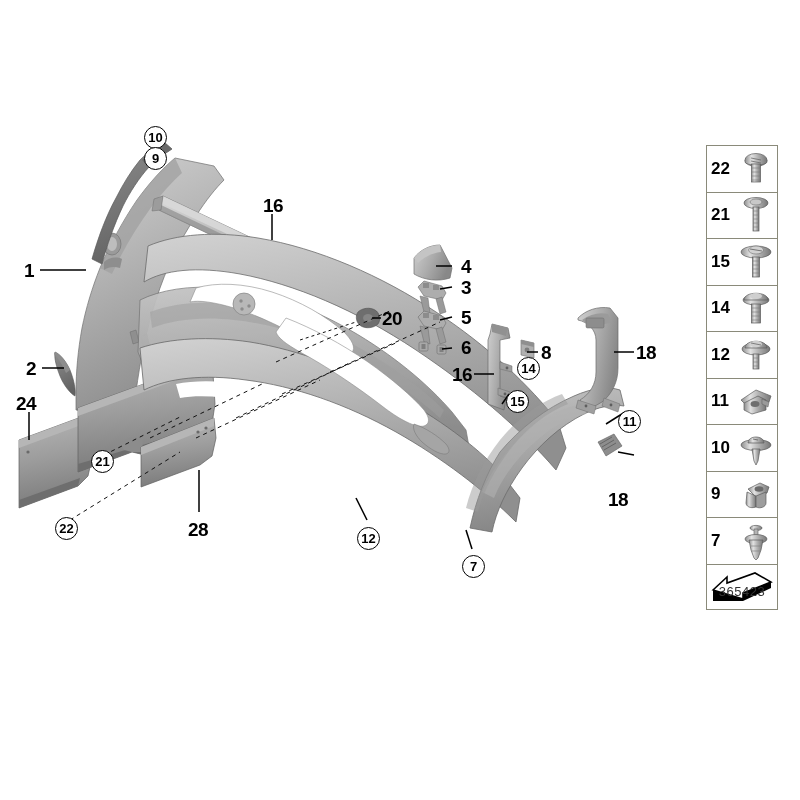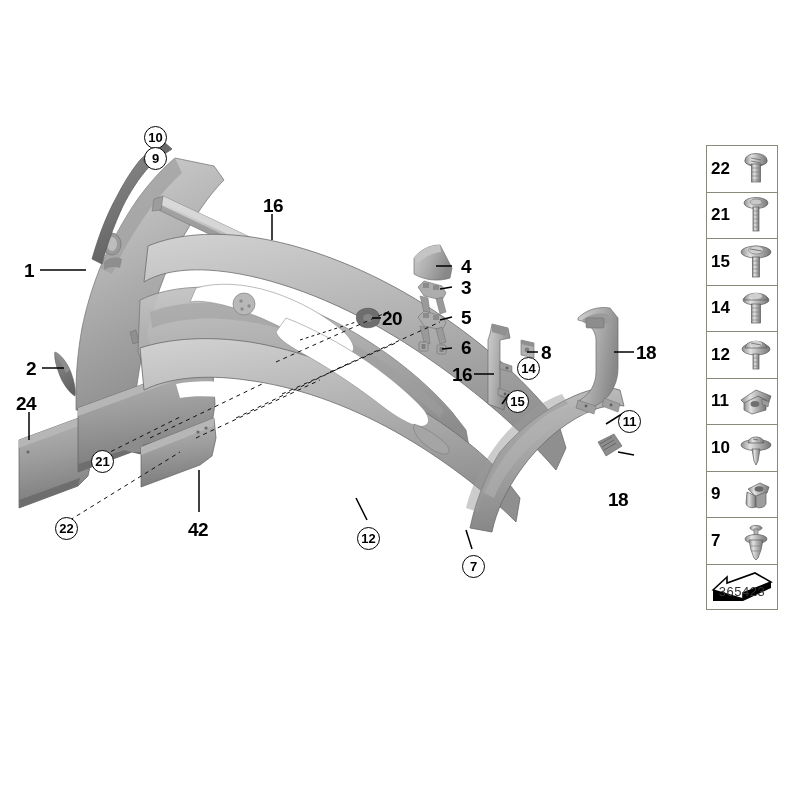--- a/index.html
+++ b/index.html
@@ -304,21 +304,21 @@
       <div class="callout num" style="left: 263px; top: 196px;">16</div>
       <div class="callout num" style="left: 461px; top: 257px;">4</div>
       <div class="callout num" style="left: 461px; top: 278px;">3</div>
       <div class="callout num" style="left: 461px; top: 308px;">5</div>
       <div class="callout num" style="left: 461px; top: 338px;">6</div>
       <div class="callout num" style="left: 382px; top: 309px;">20</div>
       <div class="callout num" style="left: 452px; top: 365px;">16</div>
       <div class="callout num" style="left: 541px; top: 343px;">8</div>
       <div class="callout num" style="left: 636px; top: 343px;">18</div>
       <div class="callout num" style="left: 608px; top: 446px; margin-top: 44px;">18</div>
-      <div class="callout num" style="left: 188px; top: 520px;">42</div>
+      <div class="callout num" style="left: 188px; top: 520px;">28</div>
       <div class="circ" style="left: 144px; top: 126px;">10</div>
       <div class="circ" style="left: 144px; top: 147px;">9</div>
       <div class="circ" style="left: 517px; top: 357px;">14</div>
       <div class="circ" style="left: 506px; top: 390px;">15</div>
       <div class="circ" style="left: 618px; top: 410px;">11</div>
       <div class="circ" style="left: 91px; top: 450px;">21</div>
       <div class="circ" style="left: 55px; top: 517px;">22</div>
       <div class="circ" style="left: 357px; top: 527px;">12</div>
       <div class="circ" style="left: 462px; top: 555px;">7</div>
     </div>

